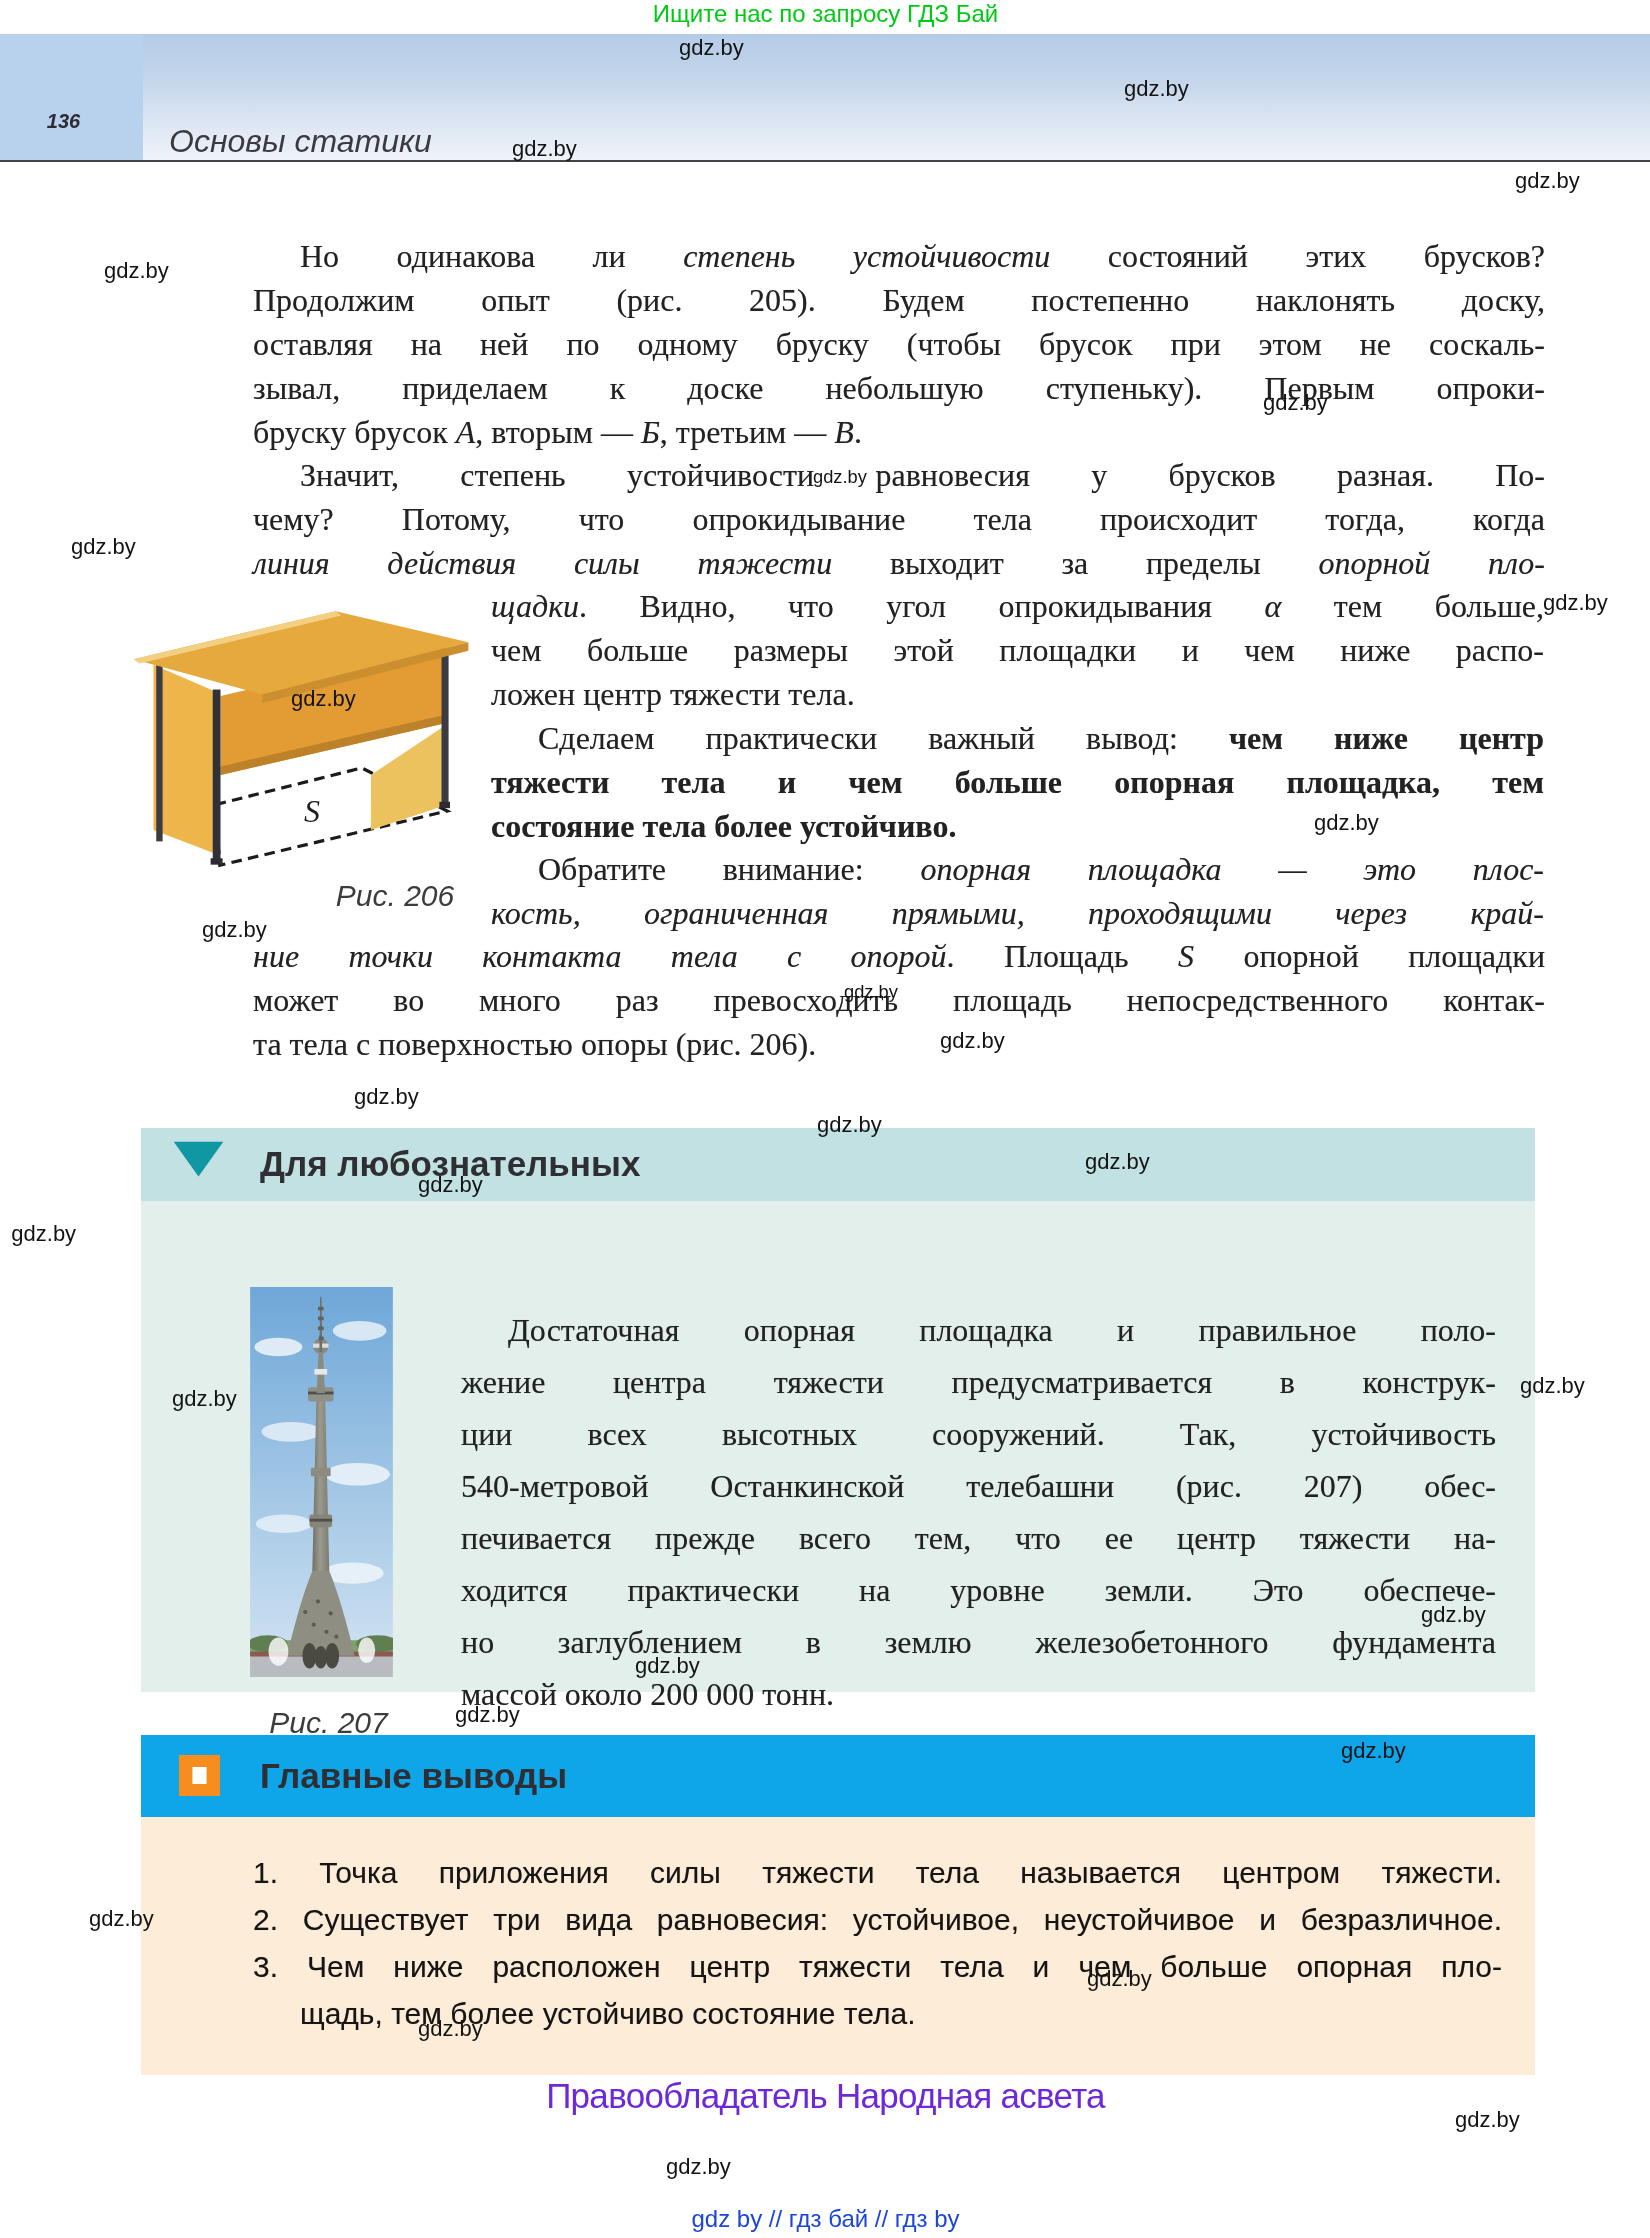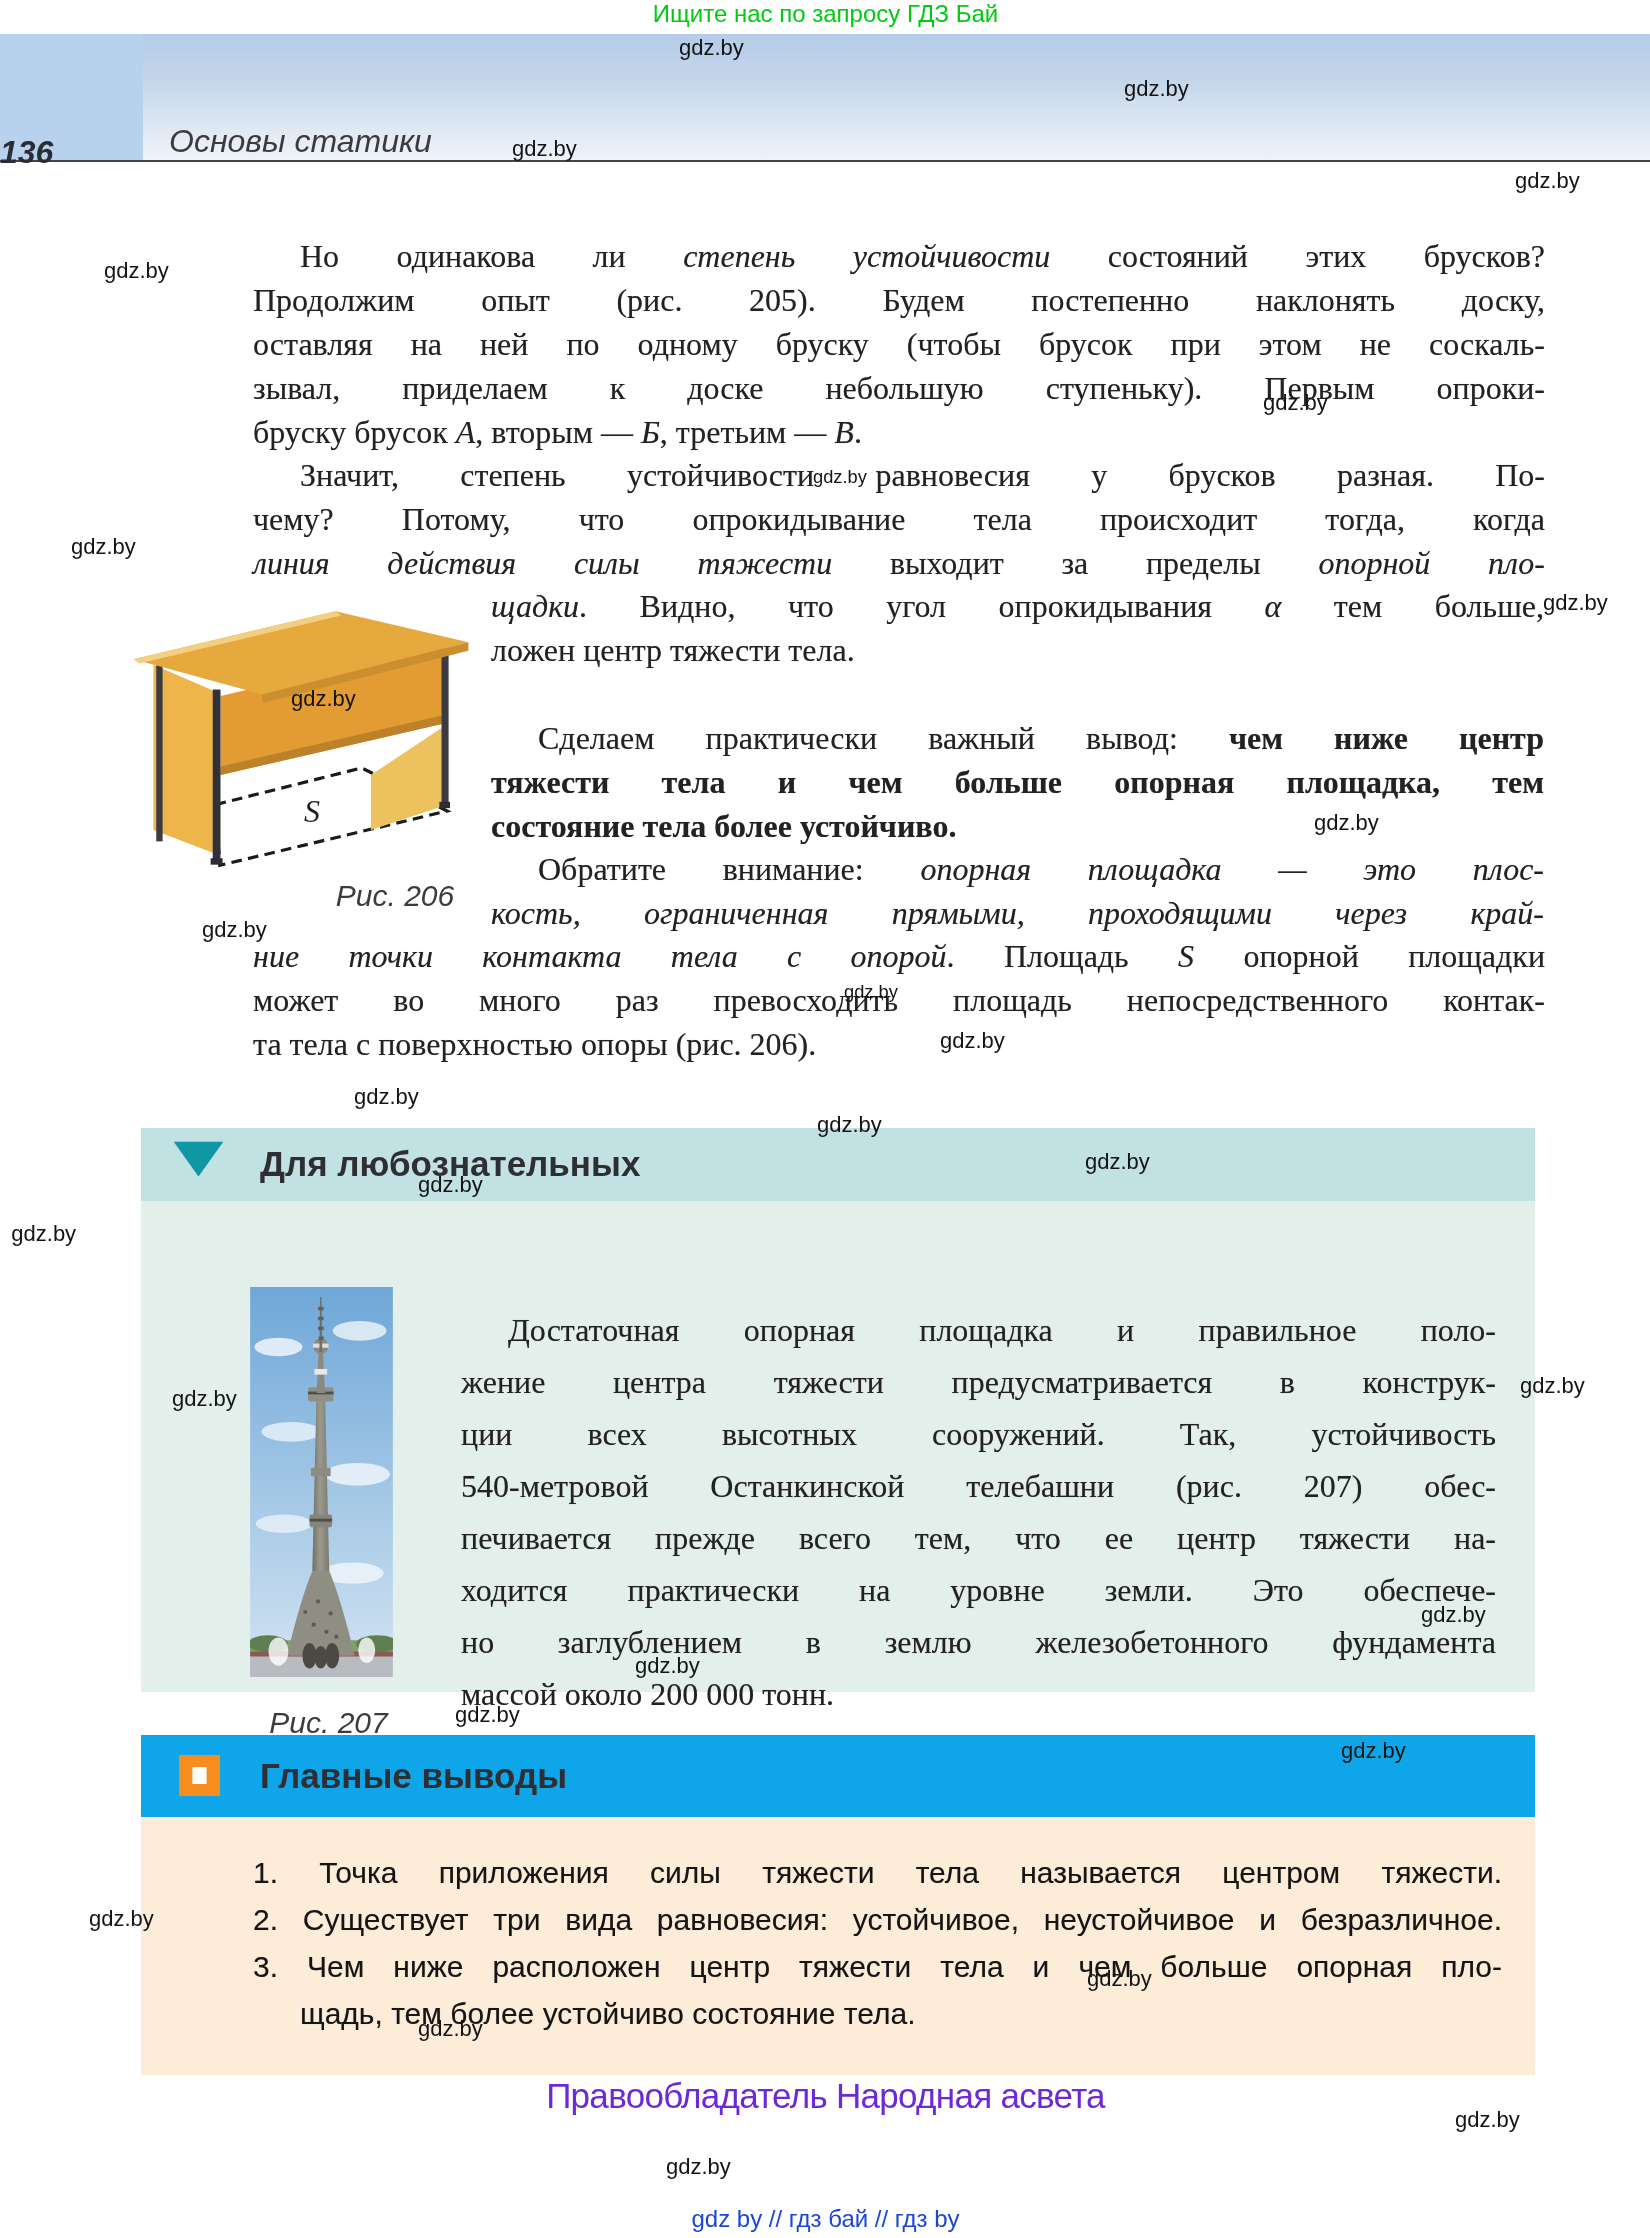--- a/index.html
+++ b/index.html
@@ -10,22 +10,22 @@
   .sans{font-family:"Liberation Sans","DejaVu Sans",sans-serif}
 
   
   #banner{left:0;top:4;width:1651px;text-align:center;font-size:24px;color:#00ca12;}
 
   
   #band{left:0;top:34px;width:1651px;height:128px;
         background:linear-gradient(180deg,#b4cce8 0%,#c3d5ea 35%,#dde7f3 72%,#eff3f9 100%);
         border-bottom:2.8px solid #43434a}
   #band-box{position:absolute;left:0;top:0;width:143px;height:100%;background:#b8d1ec}
-  #page-num{position:absolute;left:0;top:100px;width:127px;text-align:left;
-            font-style:italic;font-weight:bold;font-size:32px;color:#2c2c34}
+  #page-num{position:absolute;left:0;top:76px;width:127px;text-align:center;
+            font-style:italic;font-weight:bold;font-size:20px;color:#2c2c34}
   #chapter{position:absolute;left:169px;top:89px;font-style:italic;font-size:32px;color:#3a3a40}
 
   
   .txt{font-size:32px;text-shadow:0 0 0.7px rgba(20,20,20,.42)}
   .txt .line{height:44px;line-height:44px}
   .jst{text-align:justify;text-align-last:justify}
   .indent{text-indent:47px}
   .hang{padding-left:47px}
   .it{font-style:italic}
   .bd{font-weight:bold}
@@ -96,20 +96,21 @@
       <div class="line jst"><span>зывал, приделаем к доске небольшую ступеньку). Первым опроки-</span></div>
       <div class="line"><span>бруску брусок </span><span class="it">А</span><span>, вторым — </span><span class="it">Б</span><span>, третьим — </span><span class="it">В</span><span>.</span></div>
     </div>
   <div id="para2a" class="abs txt">
       <div class="line indent jst"><span>Значит, степень устойчивости равновесия у брусков разная. По-</span></div>
       <div class="line jst"><span>чему? Потому, что опрокидывание тела происходит тогда, когда</span></div>
       <div class="line jst"><span class="it">линия действия силы тяжести</span><span> выходит за пределы </span><span class="it">опорной пло-</span></div>
     </div>
   <div id="para2b" class="abs txt">
       <div class="line jst"><span class="it">щадки</span><span>. Видно, что угол опрокидывания </span><span class="it">α</span><span> тем больше,</span></div>
+      <div class="line jst"><span>чем больше размеры этой площадки и чем ниже распо-</span></div>
       <div class="line"><span>ложен центр тяжести тела.</span></div>
     </div>
   <div id="para3" class="abs txt">
       <div class="line indent jst"><span>Сделаем практически важный вывод: </span><span class="bd">чем ниже центр</span></div>
       <div class="line jst"><span class="bd">тяжести тела и чем больше опорная площадка, тем</span></div>
       <div class="line"><span class="bd">состояние тела более устойчиво.</span></div>
     </div>
   <div id="para4a" class="abs txt">
       <div class="line indent jst"><span>Обратите внимание: </span><span class="it">опорная площадка — это плос-</span></div>
       <div class="line jst"><span class="it">кость, ограниченная прямыми, проходящими через край-</span></div>

